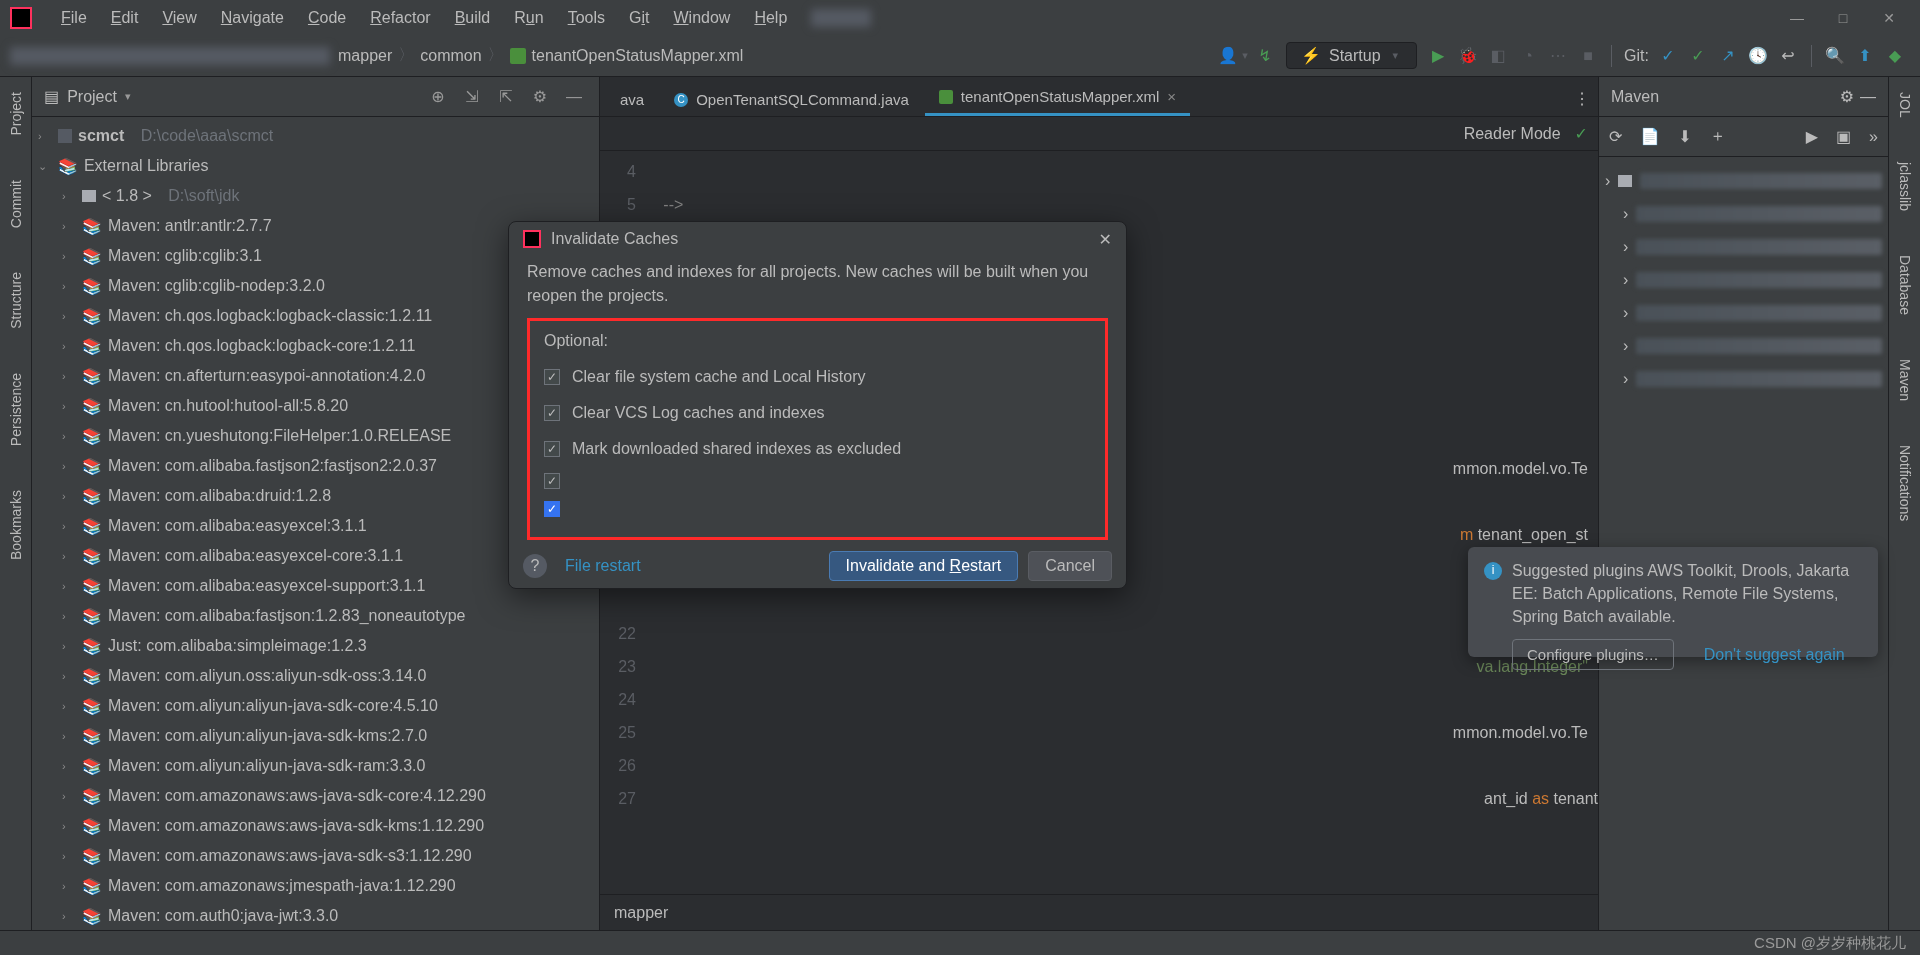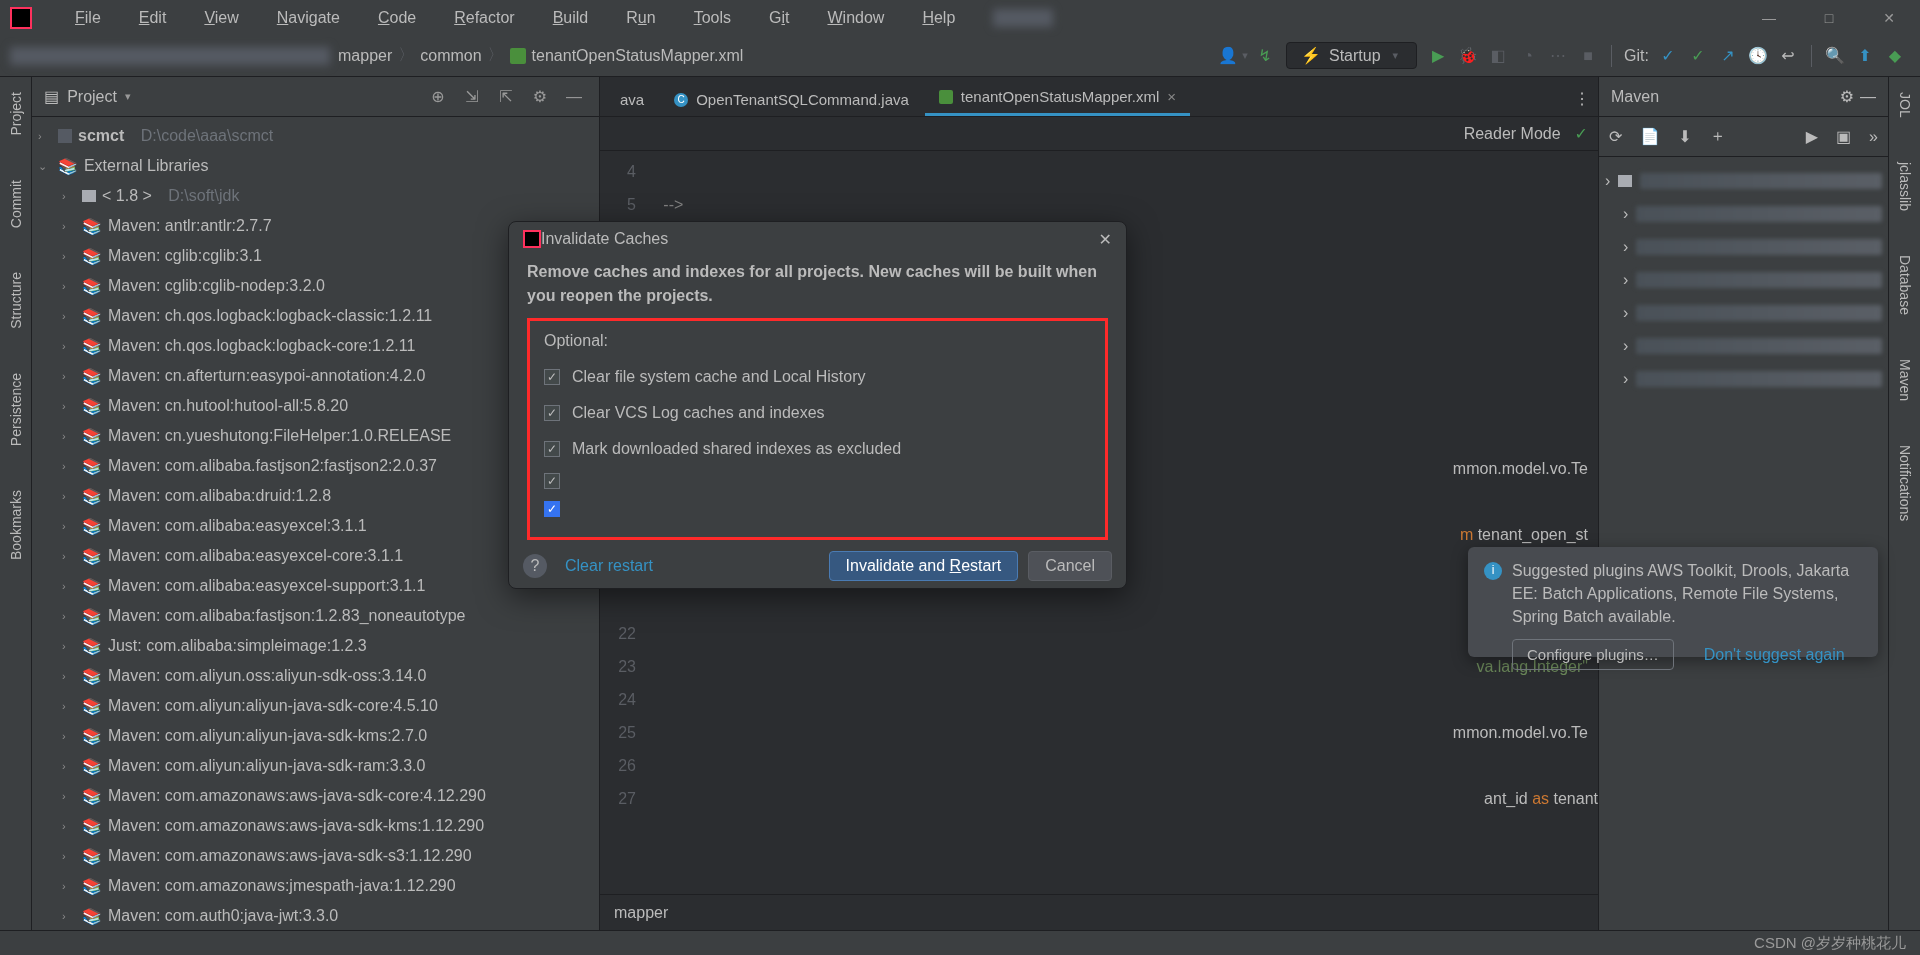--- a/index.html
+++ b/index.html
@@ -1,17 +1,17 @@
 <!DOCTYPE html>
 <html><head>
 <meta charset="utf-8">
 <style>
 * { margin:0; padding:0; box-sizing:border-box; font-family:"Segoe UI",Arial,sans-serif; }
 body { width:1920px; height:955px; background:#2b2d30; color:#bbbbbb; overflow:hidden; font-size:16px; position:relative; }
-.menubar { height:35px; background:#3c3f41; display:flex; align-items:center; padding:0 10px; gap:18px; }
+.menubar { height:35px; background:#3c3f41; display:flex; align-items:center; padding:0 10px; gap:4px; }
 .menubar .logo { width:22px; height:22px; background:#000; border:2px solid #fe315d; margin-right:15px; }
 .menubar .menu-item { padding:4px 10px; color:#bbbbbb; cursor:pointer; }
 .menubar .menu-item u { text-decoration:underline; }
 .menubar .spacer { flex:1; }
 .menubar .winctl { width:42px; text-align:center; color:#999; cursor:pointer; font-size:14px; }
 .toolbar { height:42px; background:#3c3f41; display:flex; align-items:center; padding:0 10px; border-bottom:1px solid #1e1f22; }
 .breadcrumb { display:flex; align-items:center; gap:6px; color:#bbbbbb; }
 .breadcrumb .sep { color:#5a5d63; }
 .breadcrumb .xml-icon { width:16px; height:16px; background:#4a8f3c; display:inline-block; border-radius:2px; }
 .toolbar .spacer { flex:1; }
@@ -60,25 +60,25 @@
 .right-panel .hdr .spc { flex:1; }
 .right-panel .tool-row { height:40px; display:flex; align-items:center; padding:0 10px; gap:18px; color:#bbbbbb; border-bottom:1px solid #1e1f22; }
 .right-panel .blur-list { flex:1; padding:6px; }
 .right-panel .blur-item { height:30px; margin:3px 0; display:flex; align-items:center; gap:8px; }
 .right-panel .blur-item .bar { height:16px; background:linear-gradient(90deg,#4a5158,#5a5f66); filter:blur(2px); flex:1; border-radius:2px;}
 .right-strip { width:32px; background:#3c3f41; border-left:1px solid #1e1f22; display:flex; flex-direction:column; align-items:center; padding-top:15px; gap:40px; }
 .right-strip .vtext { writing-mode:vertical-rl; color:#bbbbbb; font-size:14px; }
 .statusbar { height:25px; background:#3c3f41; display:flex; align-items:center; justify-content:flex-end; padding:0 14px; color:#999; font-size:15px; border-top:1px solid #1e1f22;}
 
 .dialog { position:absolute; left:508px; top:221px; width:619px; height:368px; background:#3c3f41; border:1px solid #1e1f22; border-radius:8px; box-shadow:0 8px 30px rgba(0,0,0,0.5); display:flex; flex-direction:column; z-index:200;}
-.dialog .dtitle { height:38px; display:flex; align-items:center; padding:0 14px; }
+.dialog .dtitle { height:38px; display:flex; align-items:center; padding:0 14px; gap:10px; }
 .dialog .dtitle .dlogo { width:18px; height:18px; background:#000; border:2px solid #fe315d;}
 .dialog .dtitle .close { margin-left:auto; color:#bbbbbb; cursor:pointer; }
 .dialog .dbody { padding:4px 18px; flex:1; color:#bbbbbb; line-height:1.5; }
-.dialog .dbody .desc { margin-bottom:10px;font-weight:bold; }
+.dialog .dbody .desc { margin-bottom:10px; }
 .optional-box { border:3px solid #ff2a2a; padding:8px 14px 14px 14px; margin-top:4px; }
 .dialog .opt-label { color:#bbbbbb; margin-bottom:6px; }
 .checkrow { display:flex; align-items:center; gap:12px; padding:6px 0; }
 .checkrow .cb { width:16px; height:16px; background:#43494a; border:1px solid #6e737a; display:inline-flex; align-items:center; justify-content:center; color:#bbbbbb; font-size:12px; }
 .checkrow.sel .cb { background:#3573f0; border-color:#3573f0; color:#fff;}
 .dialog .dfoot { height:48px; display:flex; align-items:center; padding:0 14px; gap:10px; }
 .dialog .dfoot .help { width:24px; height:24px; border-radius:50%; background:#555a63; color:#bbbbbb; display:flex; align-items:center; justify-content:center; }
 .dialog .dfoot .link { color:#3592c4; margin-left:8px; }
 .dialog .dfoot .spc { flex:1; }
 .dialog .dfoot .btn { padding:5px 16px; background:#4e5157; border:1px solid #5a5d63; border-radius:4px; color:#bbbbbb; cursor:pointer; }
@@ -472,21 +472,21 @@
       <div class="checkrow">
           <span class="cb">✓</span>
         </div>
       <div class="checkrow sel">
           <span class="cb">✓</span>
         </div>
     </div>
   </div>
   <div class="dfoot">
     <div class="help">?</div>
-    <span class="link">Clear restart</span>
+    <span class="link">File restart</span>
     <div class="spc"></div>
     <div class="btn primary">Invalidate and <u>R</u>estart</div>
     <div class="btn">Cancel</div>
   </div>
 </div>
 
 <div class="notif">
   <div class="nrow">
     <div class="info-ico">i</div>
     <div>Suggested plugins AWS Toolkit, Drools, Jakarta EE: Batch Applications, Remote File Systems, Spring Batch available.</div>

